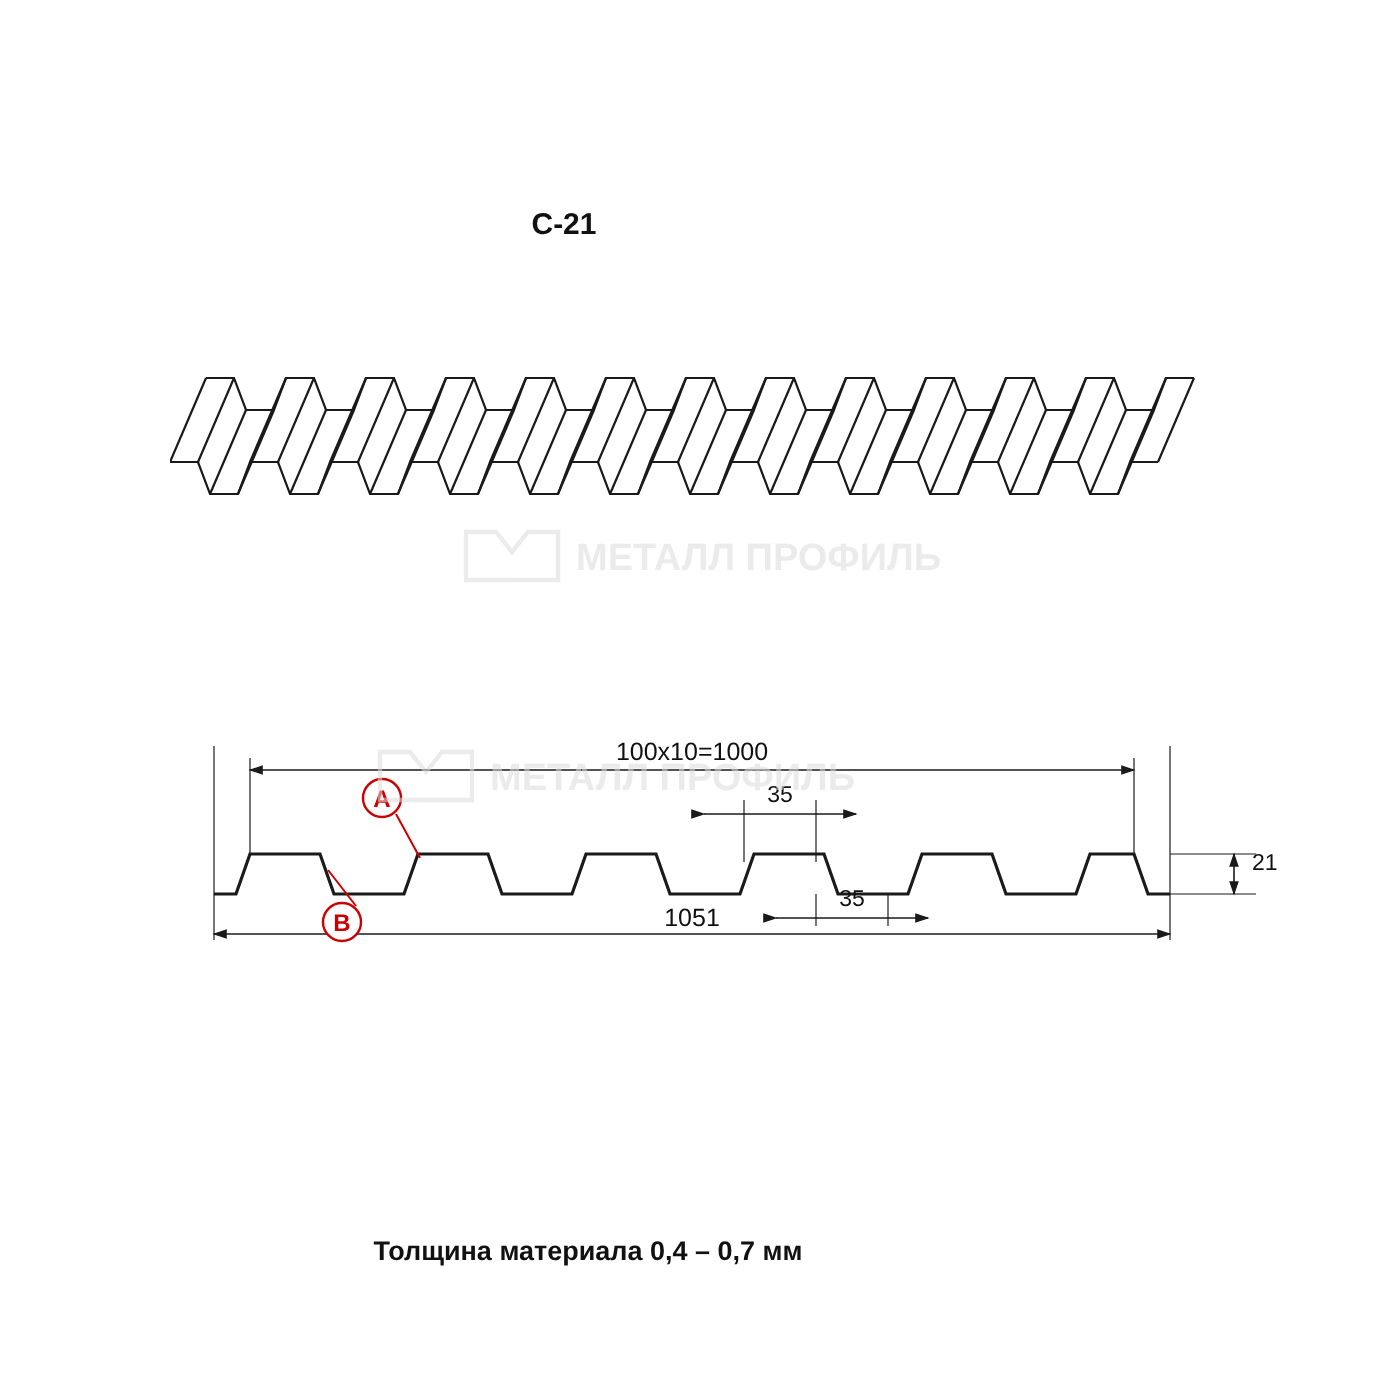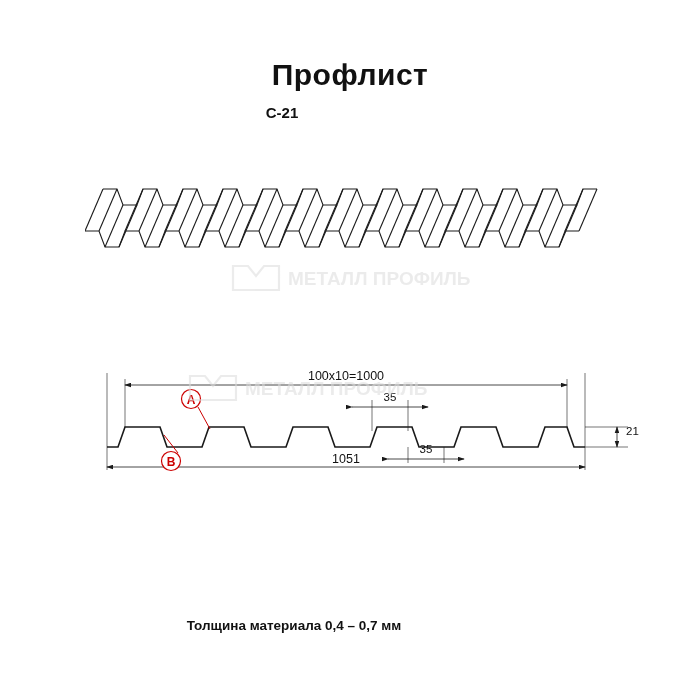--- a/index.html
+++ b/index.html
@@ -97,21 +97,20 @@
     font-family: "Liberation Sans", sans-serif;
     font-size: 11.5px;
     fill: #111111;
   }
 </style>
 </head>
 <body>
 
 <div class="page">
 
-  <div class="title">Профлист</div>
   <div class="subtitle">С-21</div>
 
   <div class="iso-wrap">
     <svg width="530" height="115" viewBox="0 0 530 115">
       <g fill="none" stroke="#1a1a1a" stroke-width="1.1" stroke-linejoin="miter" stroke-linecap="butt">
 
         <path d="M33,22 L47,22 L53,38 L67,38 L73,22 L87,22 L93,38 L107,38 L113,22 L127,22 L133,38 L147,38 L153,22 L167,22 L173,38 L187,38 L193,22 L207,22 L213,38 L227,38 L233,22 L247,22 L253,38 L267,38 L273,22 L287,22 L293,38 L307,38 L313,22 L327,22 L333,38 L347,38 L353,22 L367,22 L373,38 L387,38 L393,22 L407,22 L413,38 L427,38 L433,22 L447,22 L453,38 L467,38 L473,22 L487,22 L493,38 L507,38 L513,22 L527,22" transform="translate(-15,12)"></path>
 
         <path d="M33,22 L47,22 L53,38 L67,38 L73,22 L87,22 L93,38 L107,38 L113,22 L127,22 L133,38 L147,38 L153,22 L167,22 L173,38 L187,38 L193,22 L207,22 L213,38 L227,38 L233,22 L247,22 L253,38 L267,38 L273,22 L287,22 L293,38 L307,38 L313,22 L327,22 L333,38 L347,38 L353,22 L367,22 L373,38 L387,38 L393,22 L407,22 L413,38 L427,38 L433,22 L447,22 L453,38 L467,38 L473,22 L487,22 L493,38 L507,38 L513,22 L527,22" transform="translate(-33,54)"></path>
 

